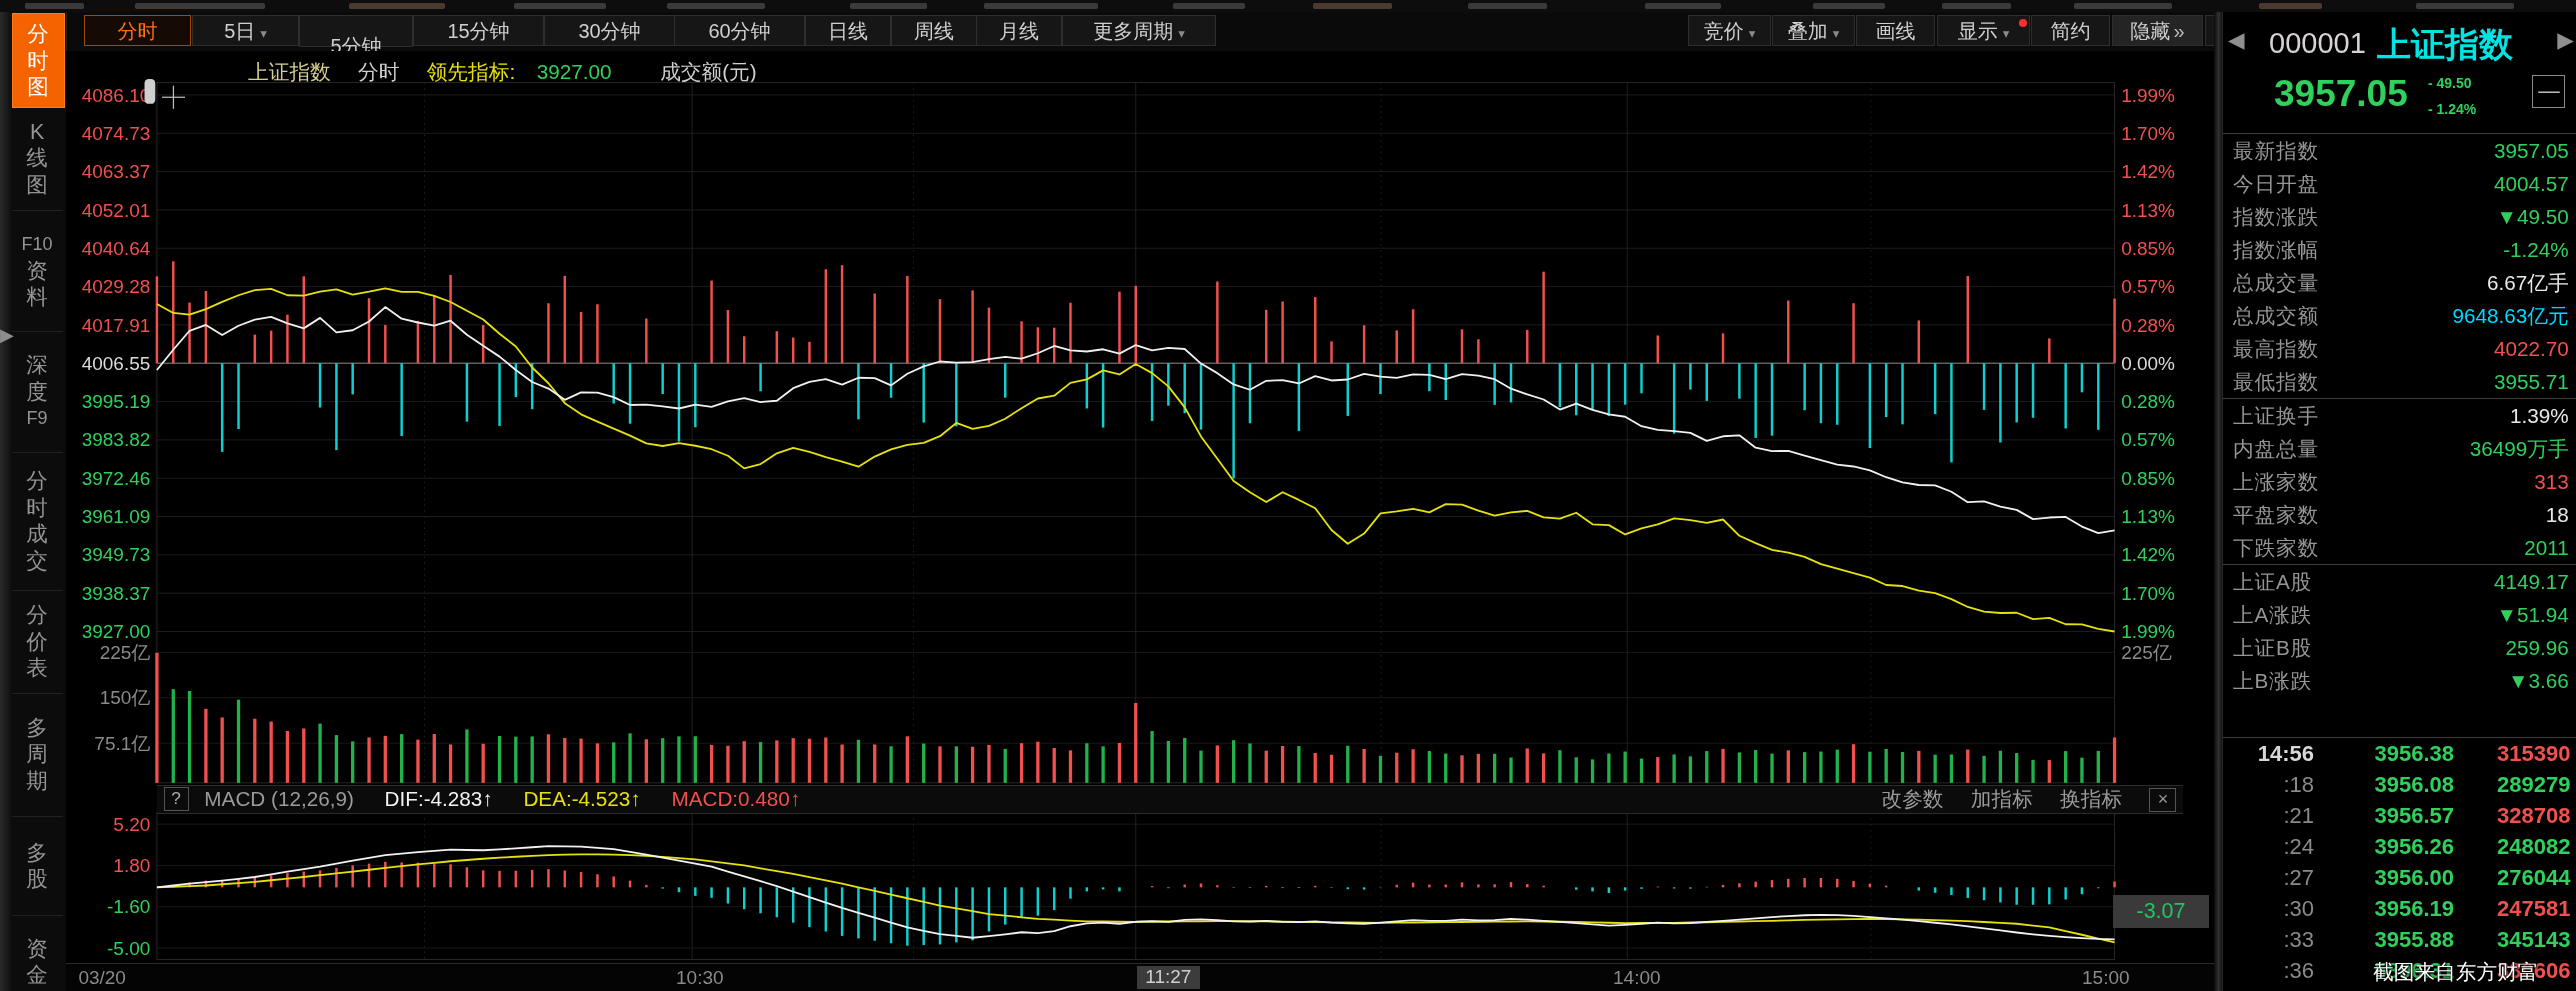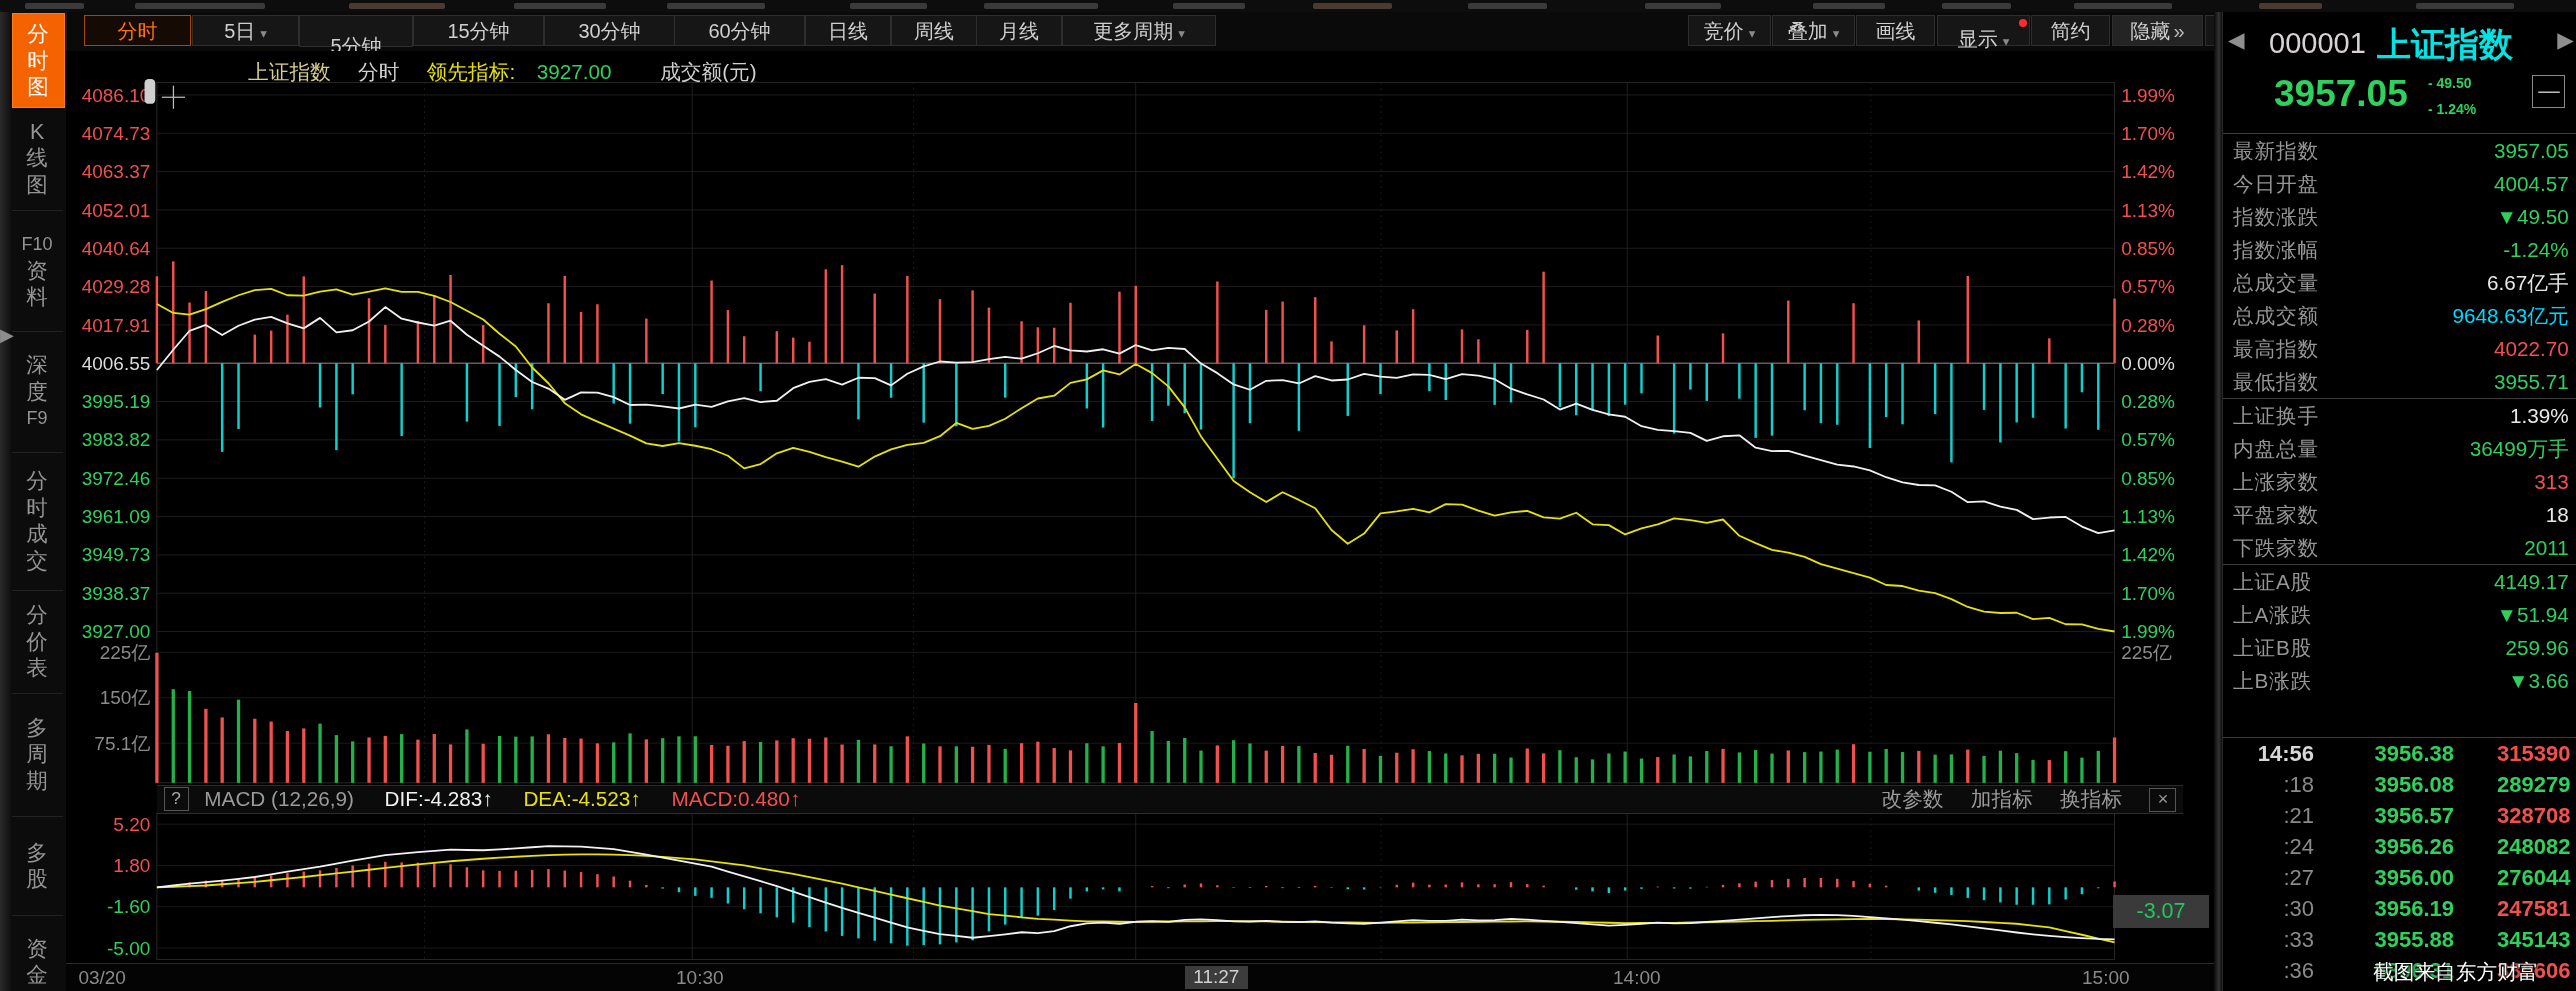--- a/index.html
+++ b/index.html
@@ -103,21 +103,21 @@
       <div class="tab" style="left: 347px; width: 131px; padding: 0px;"><span>15分钟</span></div>
       <div class="tab" style="left: 478px; width: 131px; padding: 0px;"><span>30分钟</span></div>
       <div class="tab" style="left: 608px; width: 131px; padding: 0px;"><span>60分钟</span></div>
       <div class="tab" style="left: 739px; width: 86px; padding: 0px;"><span>日线</span></div>
       <div class="tab" style="left: 825px; width: 86px; padding: 0px;"><span>周线</span></div>
       <div class="tab" style="left: 910px; width: 86px; padding: 0px;"><span>月线</span></div>
       <div class="tab" style="left: 996px; width: 154px; padding: 0px;"><span>更多周期</span><span class="caret">▾</span></div>
       <div class="rbtn" style="left: 1622px; width: 83px; padding: 0px;"><span>竞价</span><span class="caret">▾</span></div>
       <div class="rbtn" style="left: 1706px; width: 83px; padding: 0px;"><span>叠加</span><span class="caret">▾</span></div>
       <div class="rbtn" style="left: 1790px; width: 79px; padding: 0px;"><span>画线</span></div>
-      <div class="rbtn" style="left: 1871px; width: 93px; padding: 8px;"><span>显示</span><span class="caret">▾</span><span class="reddot"></span></div>
+      <div class="rbtn" style="left: 1871px; width: 93px; padding: 0px;"><span>显示</span><span class="caret">▾</span><span class="reddot"></span></div>
       <div class="rbtn" style="left: 1965px; width: 79px; padding: 0px;"><span>简约</span></div>
       <div class="rbtn hl" style="left: 2046px; width: 91px; padding: 0px;"><span>隐藏</span><span style="color: rgb(187, 187, 187); margin-left: 3.3px;">»</span></div>
       <div class="rbtn" style="left: 2139px; width: 43px; padding: 0px;"><svg width="25" height="25" viewBox="0 0 30 30" style="margin-top:3.3px">
           <g stroke="#cfcfcf" stroke-width="2.4" fill="none">
             <path d="M3 10 L3 3 L10 3"></path>
             <path d="M20 3 L27 3 L27 10"></path>
             <path d="M27 20 L27 27 L20 27"></path>
             <path d="M10 27 L3 27 L3 20"></path>
             <path d="M5 5 L12 12"></path>
             <path d="M25 5 L18 12"></path>
@@ -654,21 +654,21 @@
         <span>加指标</span>
         <span>换指标</span>
         <span class="xbox">×</span>
       </span>
     </div>
     <div id="macd-last">-3.07</div>
 
     <div id="time-row">
         <div class="tlabel" style="left: 12.4px;">03/20</div>
         <div class="tlabel" style="left: 610px;">10:30</div>
-        <div class="tlabel boxed" style="left: 1071px; margin-left: 48px;">11:27</div>
+        <div class="tlabel boxed" style="left: 1071px;">11:27</div>
         <div class="tlabel" style="left: 1547px;">14:00</div>
         <div class="tlabel" style="left: 2016px;">15:00</div>
       </div>
   </div>
 
   <div id="panel-splitter" class="abs"></div>
 
   <div id="right-panel" class="abs">
     <div id="ph-arrow-l">◀</div>
     <div id="ph-arrow-r">▶</div>

